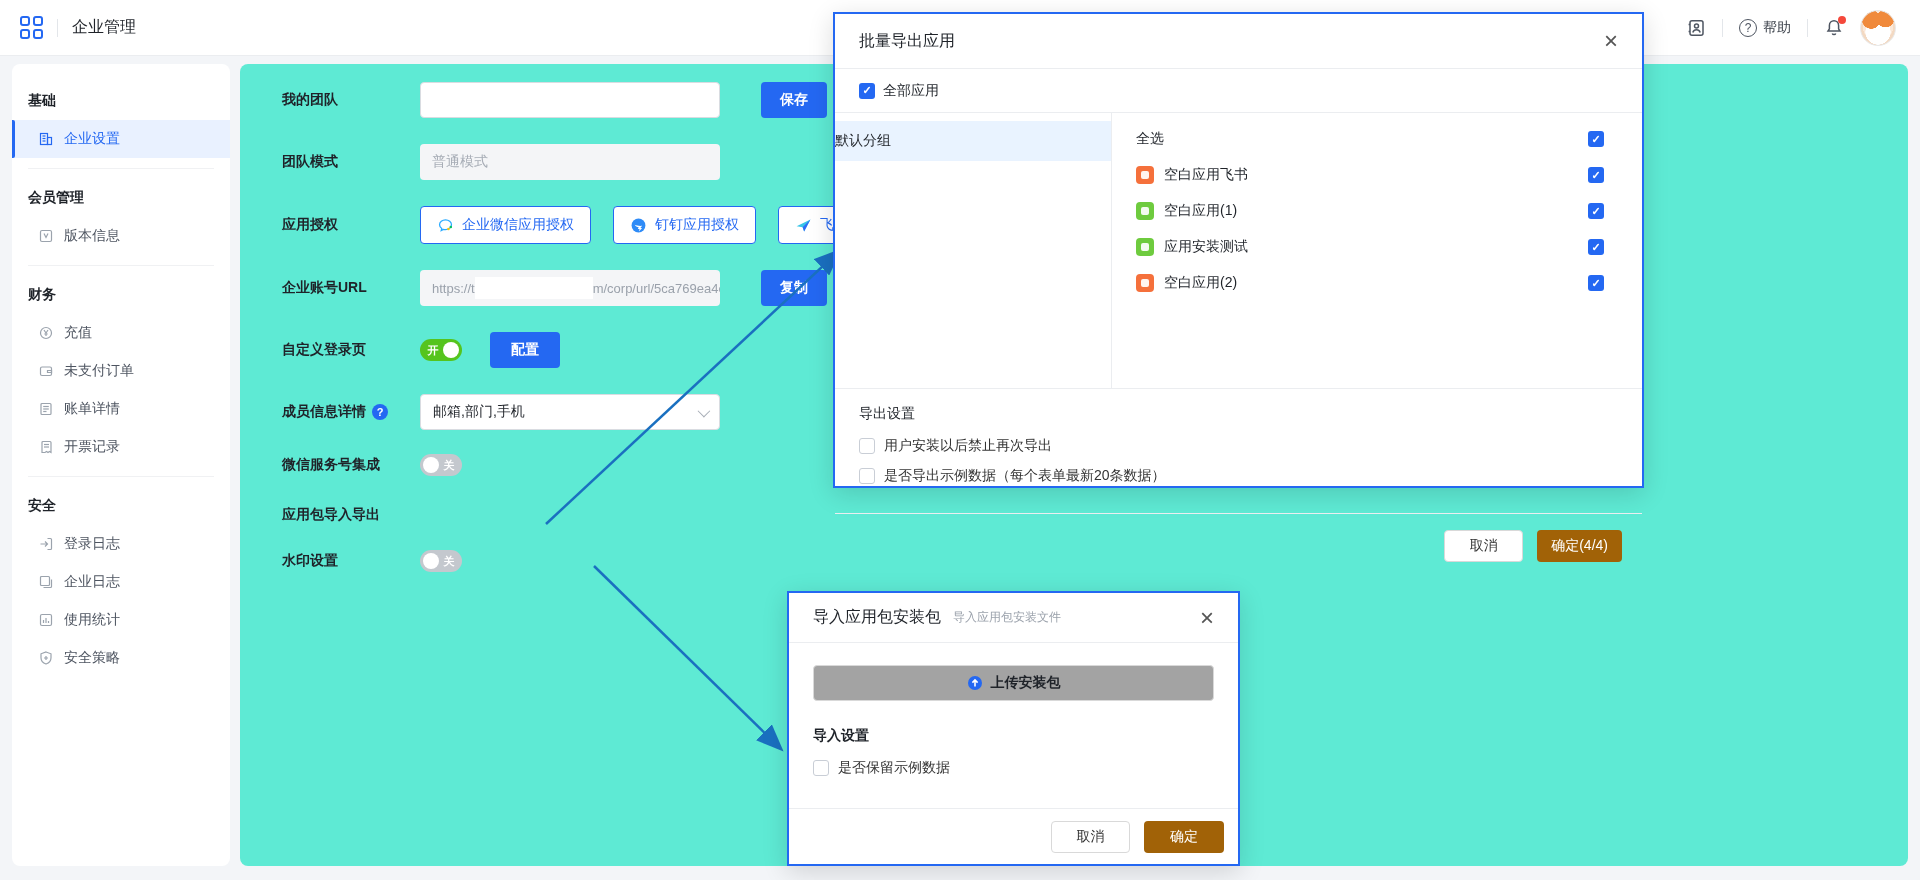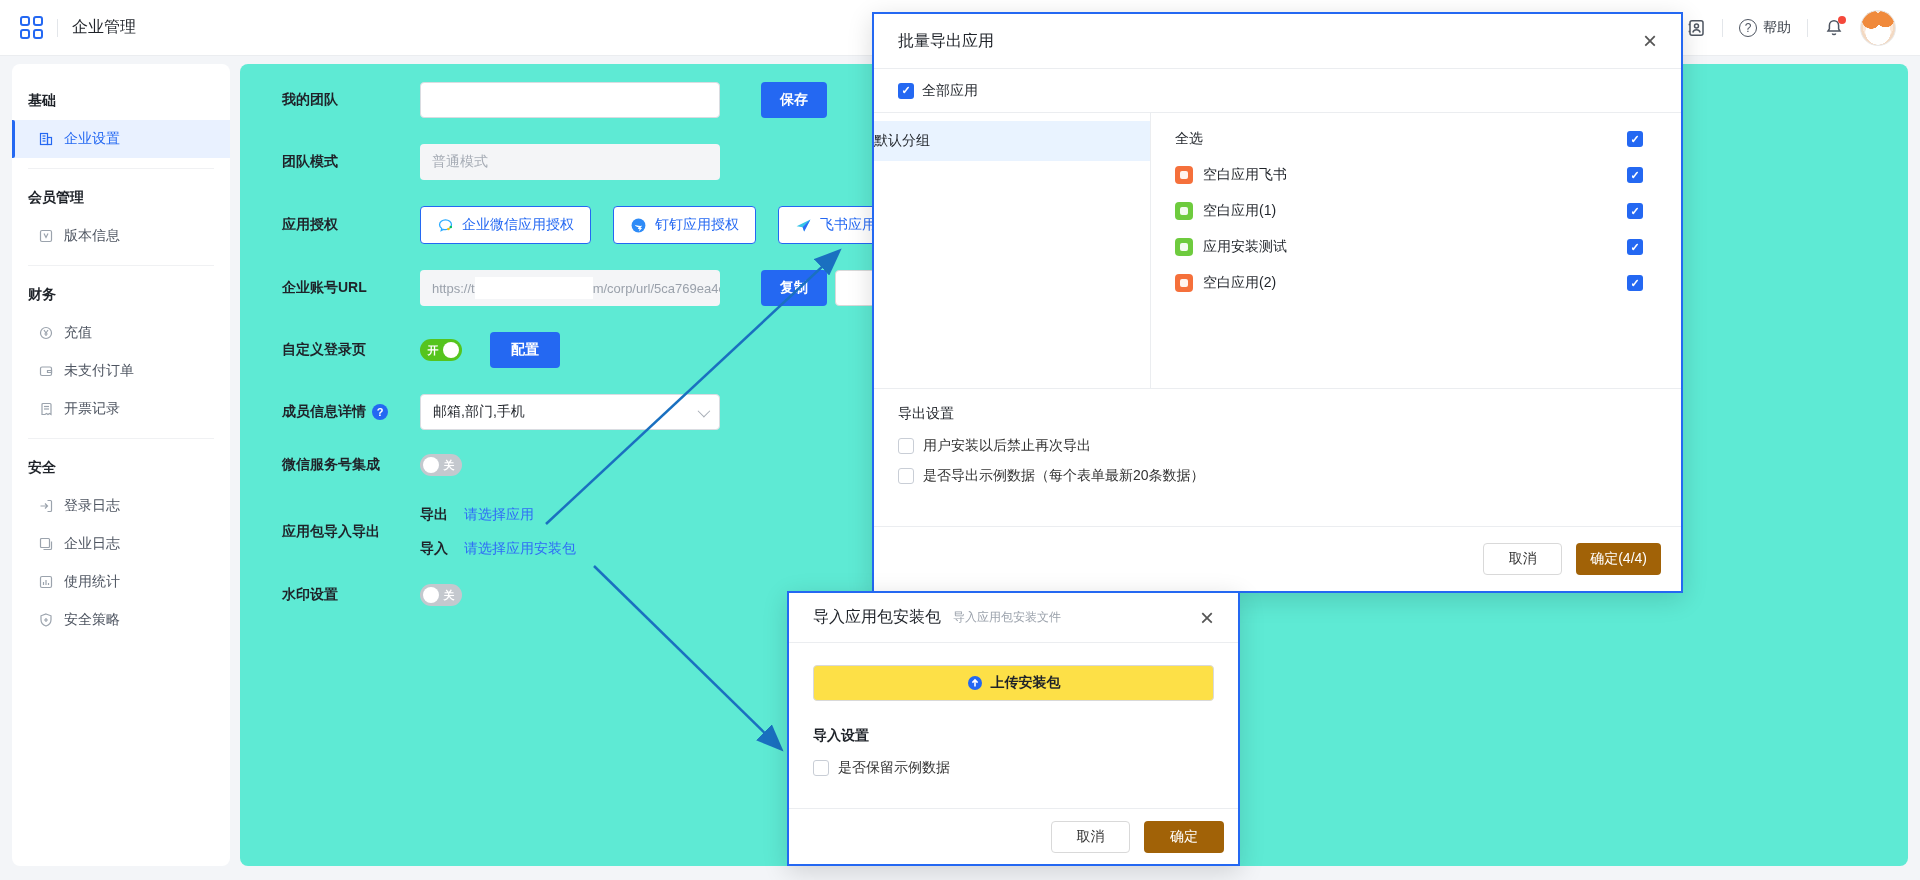--- a/index.html
+++ b/index.html
@@ -73,21 +73,21 @@
   .cb{width:16px;height:16px;border-radius:3px;flex:0 0 auto;cursor:pointer;}
   .cb.checked{background:#2468f2;display:flex;align-items:center;justify-content:center;color:#fff;font-size:11px;font-weight:700;}
   .cb.checked::after{content:"✓";}
   .cb.un{background:#fff;border:1px solid #c9ced6;}
 
   
   .arrows{position:absolute;left:0;top:0;z-index:8;pointer-events:none;}
 
   
   .modal{position:absolute;background:#fff;border:2px solid #2468f2;box-shadow:0 6px 24px rgba(0,0,0,.14);z-index:10;display:flex;flex-direction:column;}
-  .modal-export{left:872px;top:12px;width:811px;height:581px;}
+  .modal-export{left:833px;top:12px;width:811px;height:476px;}
   .modal-import{left:787px;top:591px;width:453px;height:275px;}
   .m-header{height:55px;flex:0 0 auto;display:flex;align-items:center;padding:0 24px;border-bottom:1px solid #ebedf0;}
   .m-title{font-size:16px;color:#1f2329;}
   .m-subtitle{font-size:12px;color:#9aa1ab;margin-left:12px;}
   .m-close{margin-left:auto;font-size:24px;line-height:1;color:#555;cursor:pointer;}
   .allapps-row{height:44px;flex:0 0 auto;display:flex;align-items:center;gap:8px;padding:0 24px;border-bottom:1px solid #ebedf0;}
   .m-body{flex:0 0 auto;height:275px;display:flex;}
   .group-col{width:277px;flex:0 0 277px;border-right:1px solid #ebedf0;padding-top:8px;}
   .group-row{height:40px;display:flex;align-items:center;background:#e9f3ff;cursor:pointer;}
   .apps-col{flex:1;padding-top:8px;}
@@ -101,21 +101,21 @@
   .settings-title{font-weight:400;margin-bottom:14px;}
   .opt-row{display:flex;align-items:center;gap:9px;margin-bottom:12px;color:#333;}
   .m-footer{margin-top:auto;flex:0 0 auto;border-top:1px solid #ebedf0;display:flex;align-items:center;justify-content:flex-end;gap:14px;}
   .modal-export .m-footer{height:65px;padding-right:20px;}
   .modal-import .m-footer{height:56px;padding-right:14px;}
   .m-btn{height:32px;border-radius:4px;display:inline-flex;align-items:center;justify-content:center;font-size:14px;cursor:pointer;}
   .m-cancel{min-width:79px;padding:0 18px;border:1px solid #d9d9d9;background:#fff;color:#333;}
   .m-confirm{min-width:80px;padding:0 14px;background:#a16207;color:#fff;}
   .mi-header{height:50px;}
   .mi-body{flex:1;padding:22px 24px 0;}
-  .upload-btn{height:36px;border:1px solid #d9d9d9;border-radius:4px;display:flex;align-items:center;justify-content:center;gap:8px;font-weight:600;cursor:pointer;background:#fde047;}
+  .upload-btn{height:36px;border:1px solid #d9d9d9;border-radius:4px;display:flex;align-items:center;justify-content:center;gap:8px;font-weight:600;cursor:pointer;background:#a3a3a3;}
   .mi-settings-title{font-weight:700;margin-top:26px;}
   .mi-opt{display:flex;align-items:center;gap:9px;margin-top:14px;color:#333;}
 </style>
 </head>
 <body>
 
 <div class="topbar">
   <div class="topbar-left">
     <div class="grid-icon">
         <span></span>
@@ -187,20 +187,29 @@
   </div>
   <div class="side-item">
     <svg width="16" height="16" viewBox="0 0 16 16" fill="none" stroke="#9ba3ad" stroke-width="1.2">
         <rect x="2.5" y="4" width="11" height="8.5" rx="1.5"></rect>
         <path d="M9.5 7.5h4v2h-4z"></path>
       </svg>
     <span>未支付订单</span>
   </div>
   <div class="side-item">
     <svg width="16" height="16" viewBox="0 0 16 16" fill="none" stroke="#9ba3ad" stroke-width="1.2">
+        <rect x="3" y="2.5" width="10" height="11" rx="1"></rect>
+        <line x1="5.2" y1="5.5" x2="10.8" y2="5.5"></line>
+        <line x1="5.2" y1="8" x2="10.8" y2="8"></line>
+        <line x1="5.2" y1="10.5" x2="8.5" y2="10.5"></line>
+      </svg>
+    <span>账单详情</span>
+  </div>
+  <div class="side-item">
+    <svg width="16" height="16" viewBox="0 0 16 16" fill="none" stroke="#9ba3ad" stroke-width="1.2">
         <path d="M4 13.5V3.5a1 1 0 0 1 1-1h7a1 1 0 0 1 1 1v10l-1.5-1-1.5 1-1.5-1-1.5 1z"></path>
         <line x1="6" y1="5.5" x2="11" y2="5.5"></line>
         <line x1="6" y1="8" x2="11" y2="8"></line>
       </svg>
     <span>开票记录</span>
   </div>
   <div class="side-divider"></div>
 
   <div class="side-section-title">安全</div>
   <div class="side-item">
@@ -312,30 +321,20 @@
   <div class="form-row" style="margin-bottom:30px;">
     <div class="form-label">微信服务号集成</div>
     <div class="toggle off">
       <span class="knob"></span>
       <span class="t-label">关</span>
     </div>
   </div>
 
   <div class="form-row">
     <div class="form-label">应用包导入导出</div>
-    <div class="pkg-lines">
-      <div class="pkg-line">
-        <span class="pkg-word">导出</span>
-        <span class="link">请选择应用</span>
-      </div>
-      <div class="pkg-line">
-        <span class="pkg-word">导入</span>
-        <span class="link">请选择应用安装包</span>
-      </div>
-    </div>
   </div>
 
   <div class="form-row">
     <div class="form-label">水印设置</div>
     <div class="toggle off">
       <span class="knob"></span>
       <span class="t-label">关</span>
     </div>
   </div>
 </div>

